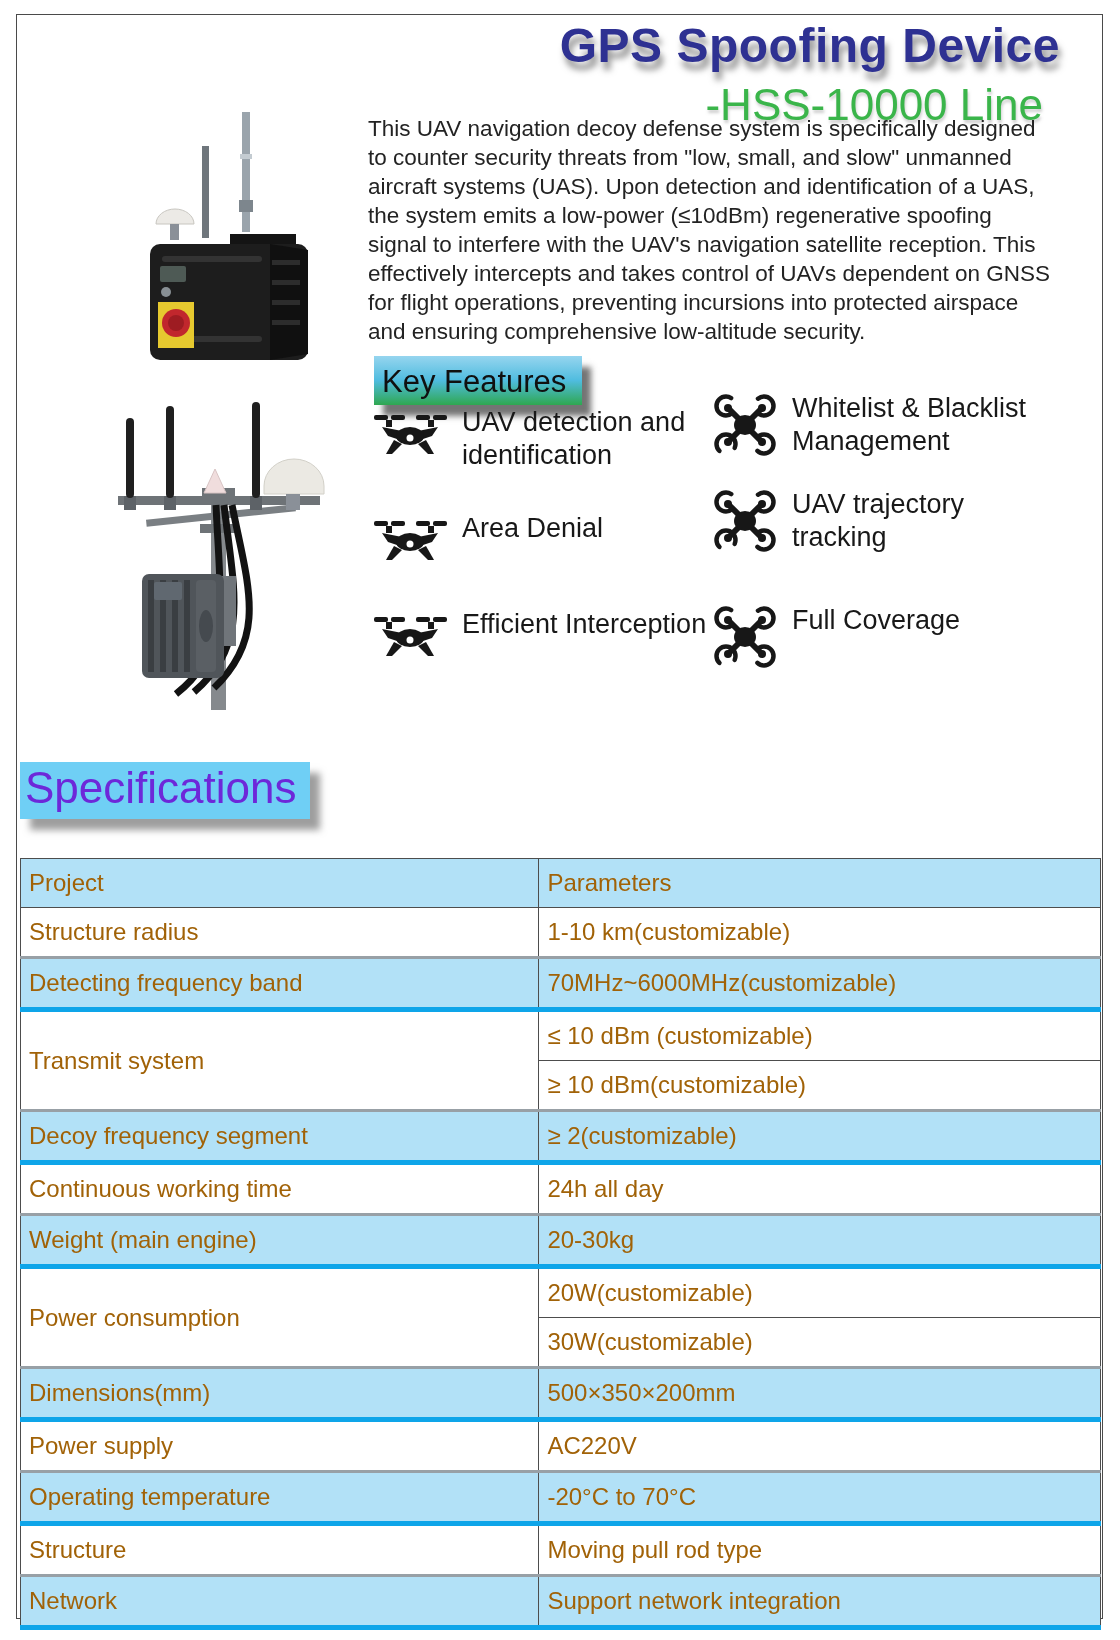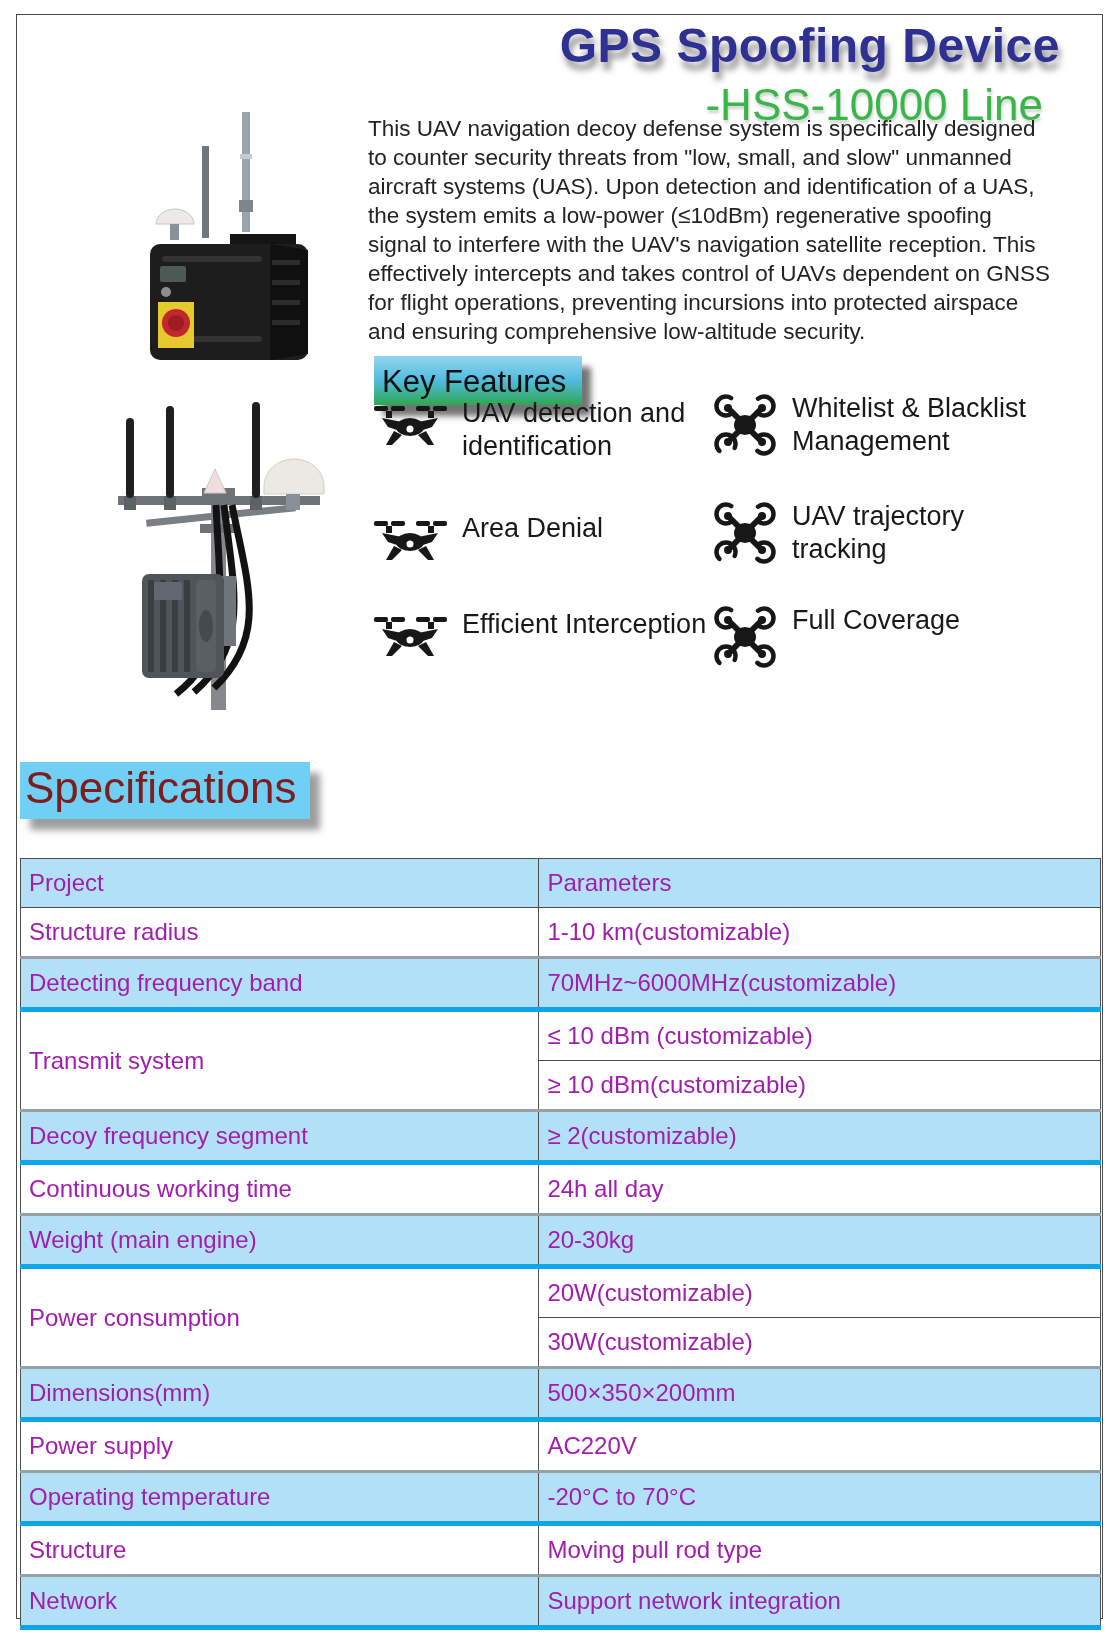--- a/index.html
+++ b/index.html
@@ -33,26 +33,26 @@
     background:linear-gradient(180deg,#96D5EF 0%,#4FBCDF 50%,#2FA750 100%);
     box-shadow:9px 11px 6px rgba(92,92,92,.85);
   }
   .feature{position:absolute;display:flex;align-items:flex-start;gap:14px;}
   .feature .label{font-size:27px;line-height:33px;color:#181818;}
   .f-l .label{max-width:245px;}
   .f-r .label{max-width:256px;}
   .icon{flex:0 0 auto;}
   .spec-heading{
     position:absolute;left:20px;top:762px;display:inline-block;
-    font-size:44px;color:#7f1d1d;padding:1px 14px 6px 5px;
+    font-size:44px;color:#6d28d9;padding:1px 14px 6px 5px;
     background:#6FCFF5;box-shadow:10px 11px 7px rgba(125,125,125,.75);
   }
   table.spec{
     position:absolute;left:20px;top:858px;width:1081px;
-    border-collapse:collapse;font-size:24px;color:#a21caf;
+    border-collapse:collapse;font-size:24px;color:#a16207;
     border:1px solid #4d4d4d;
   }
   table.spec th,table.spec td{
     border:1px solid #4d4d4d;height:48px;padding:0 6px 0 8px;
     text-align:left;font-weight:normal;vertical-align:middle;
   }
   table.spec col.c1{width:48%;}
   tr.head th{background:#B2E1F7;}
   tr.band td{background:#B2E1F7;}
   tr.band{border-top:3px solid #98a0a6;border-bottom:5px solid #0ea5e9;}
@@ -119,21 +119,21 @@
       <rect x="114" y="184" width="20" height="92" rx="4" fill="#5a5f64"></rect>
       <ellipse cx="124" cy="230" rx="7" ry="16" fill="#454a4f"></ellipse>
       <rect x="72" y="186" width="28" height="18" rx="2" fill="#606870"></rect>
     </svg>
   </figure>
 
   <p class="description">This UAV navigation decoy defense system is specifically designed to counter security threats from "low, small, and slow" unmanned aircraft systems (UAS). Upon detection and identification of a UAS, the system emits a low-power (≤10dBm) regenerative spoofing signal to interfere with the UAV's navigation satellite reception. This effectively intercepts and takes control of UAVs dependent on GNSS for flight operations, preventing incursions into protected airspace and ensuring comprehensive low-altitude security.</p>
 
   <div class="kf-heading">Key Features</div>
 
-  <div class="feature f-l" style="left:372px;top:397px;">
+  <div class="feature f-l" style="left:372px;top:406px;">
     <span class="icon">
       <svg width="76" height="52" viewBox="0 0 76 52">
         <g fill="#171717">
           <rect x="2" y="9" width="14" height="5" rx="2"></rect>
             <rect x="19" y="9" width="14" height="5" rx="2"></rect>
           <rect x="44" y="9" width="14" height="5" rx="2"></rect>
             <rect x="61" y="9" width="14" height="5" rx="2"></rect>
           <rect x="14" y="14" width="6" height="7"></rect>
             <rect x="56" y="14" width="6" height="7"></rect>
           <path d="M10 21 L30 25 L46 25 L66 21 L60 30 L48 34 L28 34 L16 30 Z"></path>
@@ -184,21 +184,21 @@
           <ellipse cx="38" cy="30" rx="14" ry="9"></ellipse>
           <path d="M22 34 L14 48 L20 48 L30 38 Z"></path>
           <path d="M54 34 L62 48 L56 48 L46 38 Z"></path>
         </g>
         <circle cx="38" cy="32" r="3.5" fill="#ffffff"></circle>
       </svg>
     </span>
     <span class="label">Area Denial</span>
   </div>
 
-  <div class="feature f-r" style="left:712px;top:500px;">
+  <div class="feature f-r" style="left:712px;top:488px;">
     <span class="icon">
       <svg width="66" height="66" viewBox="0 0 66 66">
         <g stroke="#171717" stroke-width="4.5" fill="none" stroke-linecap="round">
           <circle cx="14" cy="14" r="9.5" stroke-dasharray="42 18" stroke-dashoffset="-8"></circle>
           <circle cx="52" cy="14" r="9.5" stroke-dasharray="42 18" stroke-dashoffset="22"></circle>
           <circle cx="14" cy="52" r="9.5" stroke-dasharray="42 18" stroke-dashoffset="38"></circle>
           <circle cx="52" cy="52" r="9.5" stroke-dasharray="42 18" stroke-dashoffset="-40"></circle>
         </g>
         <g stroke="#171717" stroke-width="6" stroke-linecap="round">
           <line x1="18" y1="18" x2="48" y2="48"></line>

